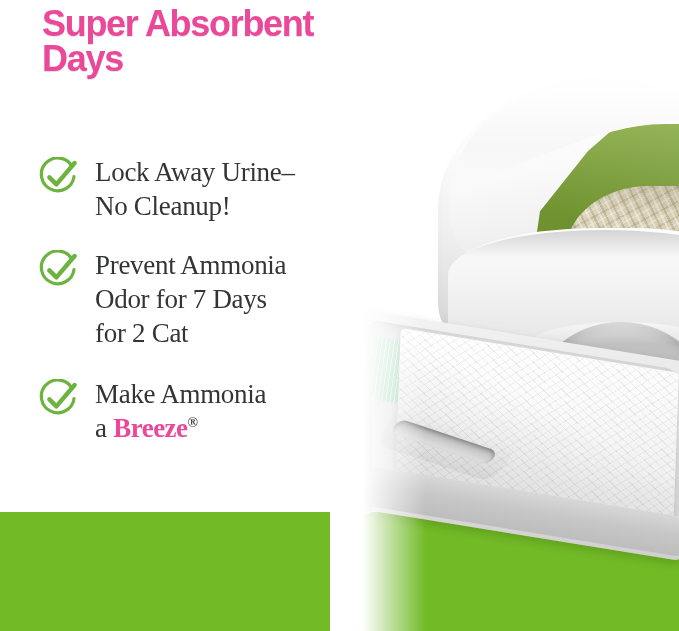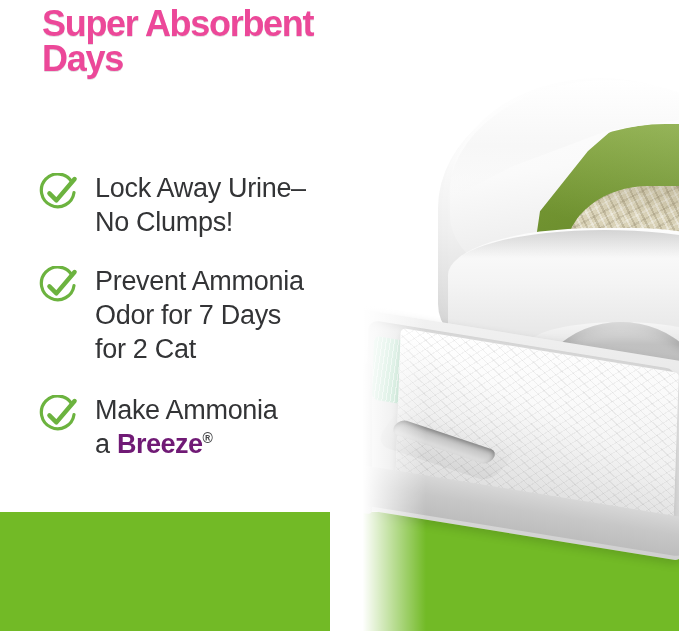--- a/index.html
+++ b/index.html
@@ -83,33 +83,32 @@
     position: absolute;
     left: 0;
     top: 2px;
     width: 44px;
     height: 42px;
     display: block;
   }
 
   .bullet .bullet-text {
     display: block;
-    font-family: Liberation Sans, sans-serif;
+    font-family: Liberation Serif, serif;
     font-size: 27px;
     line-height: 1.26;
     font-weight: 400;
     letter-spacing: -0.3px;
     color: #333436;
-    margin-top: 16px;
   }
 
   .bullet .bullet-text b,
   .brand {
     font-weight: 700;
-    color: #701a75;
+    color: #ec4899;
     letter-spacing: -0.5px;
   }
   .reg-mark {
     font-size: 14px;
     vertical-align: super;
     line-height: 0;
     font-weight: 700;
     color: #47484a;
   }
 
@@ -448,21 +447,21 @@
 
     <ul class="bullets">
 
       <li class="bullet" id="bullet-0">
         <span class="check-icon">
           <svg viewBox="0 0 44 42" width="44" height="42" aria-hidden="true">
             <path d="M36.0 9.2 A16.4 16.4 0 1 0 38.0 19.6" fill="none" stroke="#6cb33f" stroke-width="3.2" stroke-linecap="round"></path>
             <path d="M13.4 20.4 L20.4 27.4 L38.6 6.0" fill="none" stroke="#6cb33f" stroke-width="4.4" stroke-linecap="round" stroke-linejoin="round"></path>
           </svg>
         </span>
-        <span class="bullet-text"><span>Lock Away Urine–</span><br><span>No Clumps!</span></span>
+        <span class="bullet-text"><span>Lock Away Urine–</span><br><span>No Cleanup!</span></span>
       </li>
 
       <li class="bullet" id="bullet-1">
         <span class="check-icon">
           <svg viewBox="0 0 44 42" width="44" height="42" aria-hidden="true">
             <path d="M36.0 9.2 A16.4 16.4 0 1 0 38.0 19.6" fill="none" stroke="#6cb33f" stroke-width="3.2" stroke-linecap="round"></path>
             <path d="M13.4 20.4 L20.4 27.4 L38.6 6.0" fill="none" stroke="#6cb33f" stroke-width="4.4" stroke-linecap="round" stroke-linejoin="round"></path>
           </svg>
         </span>
         <span class="bullet-text"><span>Prevent Ammonia</span><br><span>Odor for 7 Days</span><br><span>for 2 Cat</span></span>

